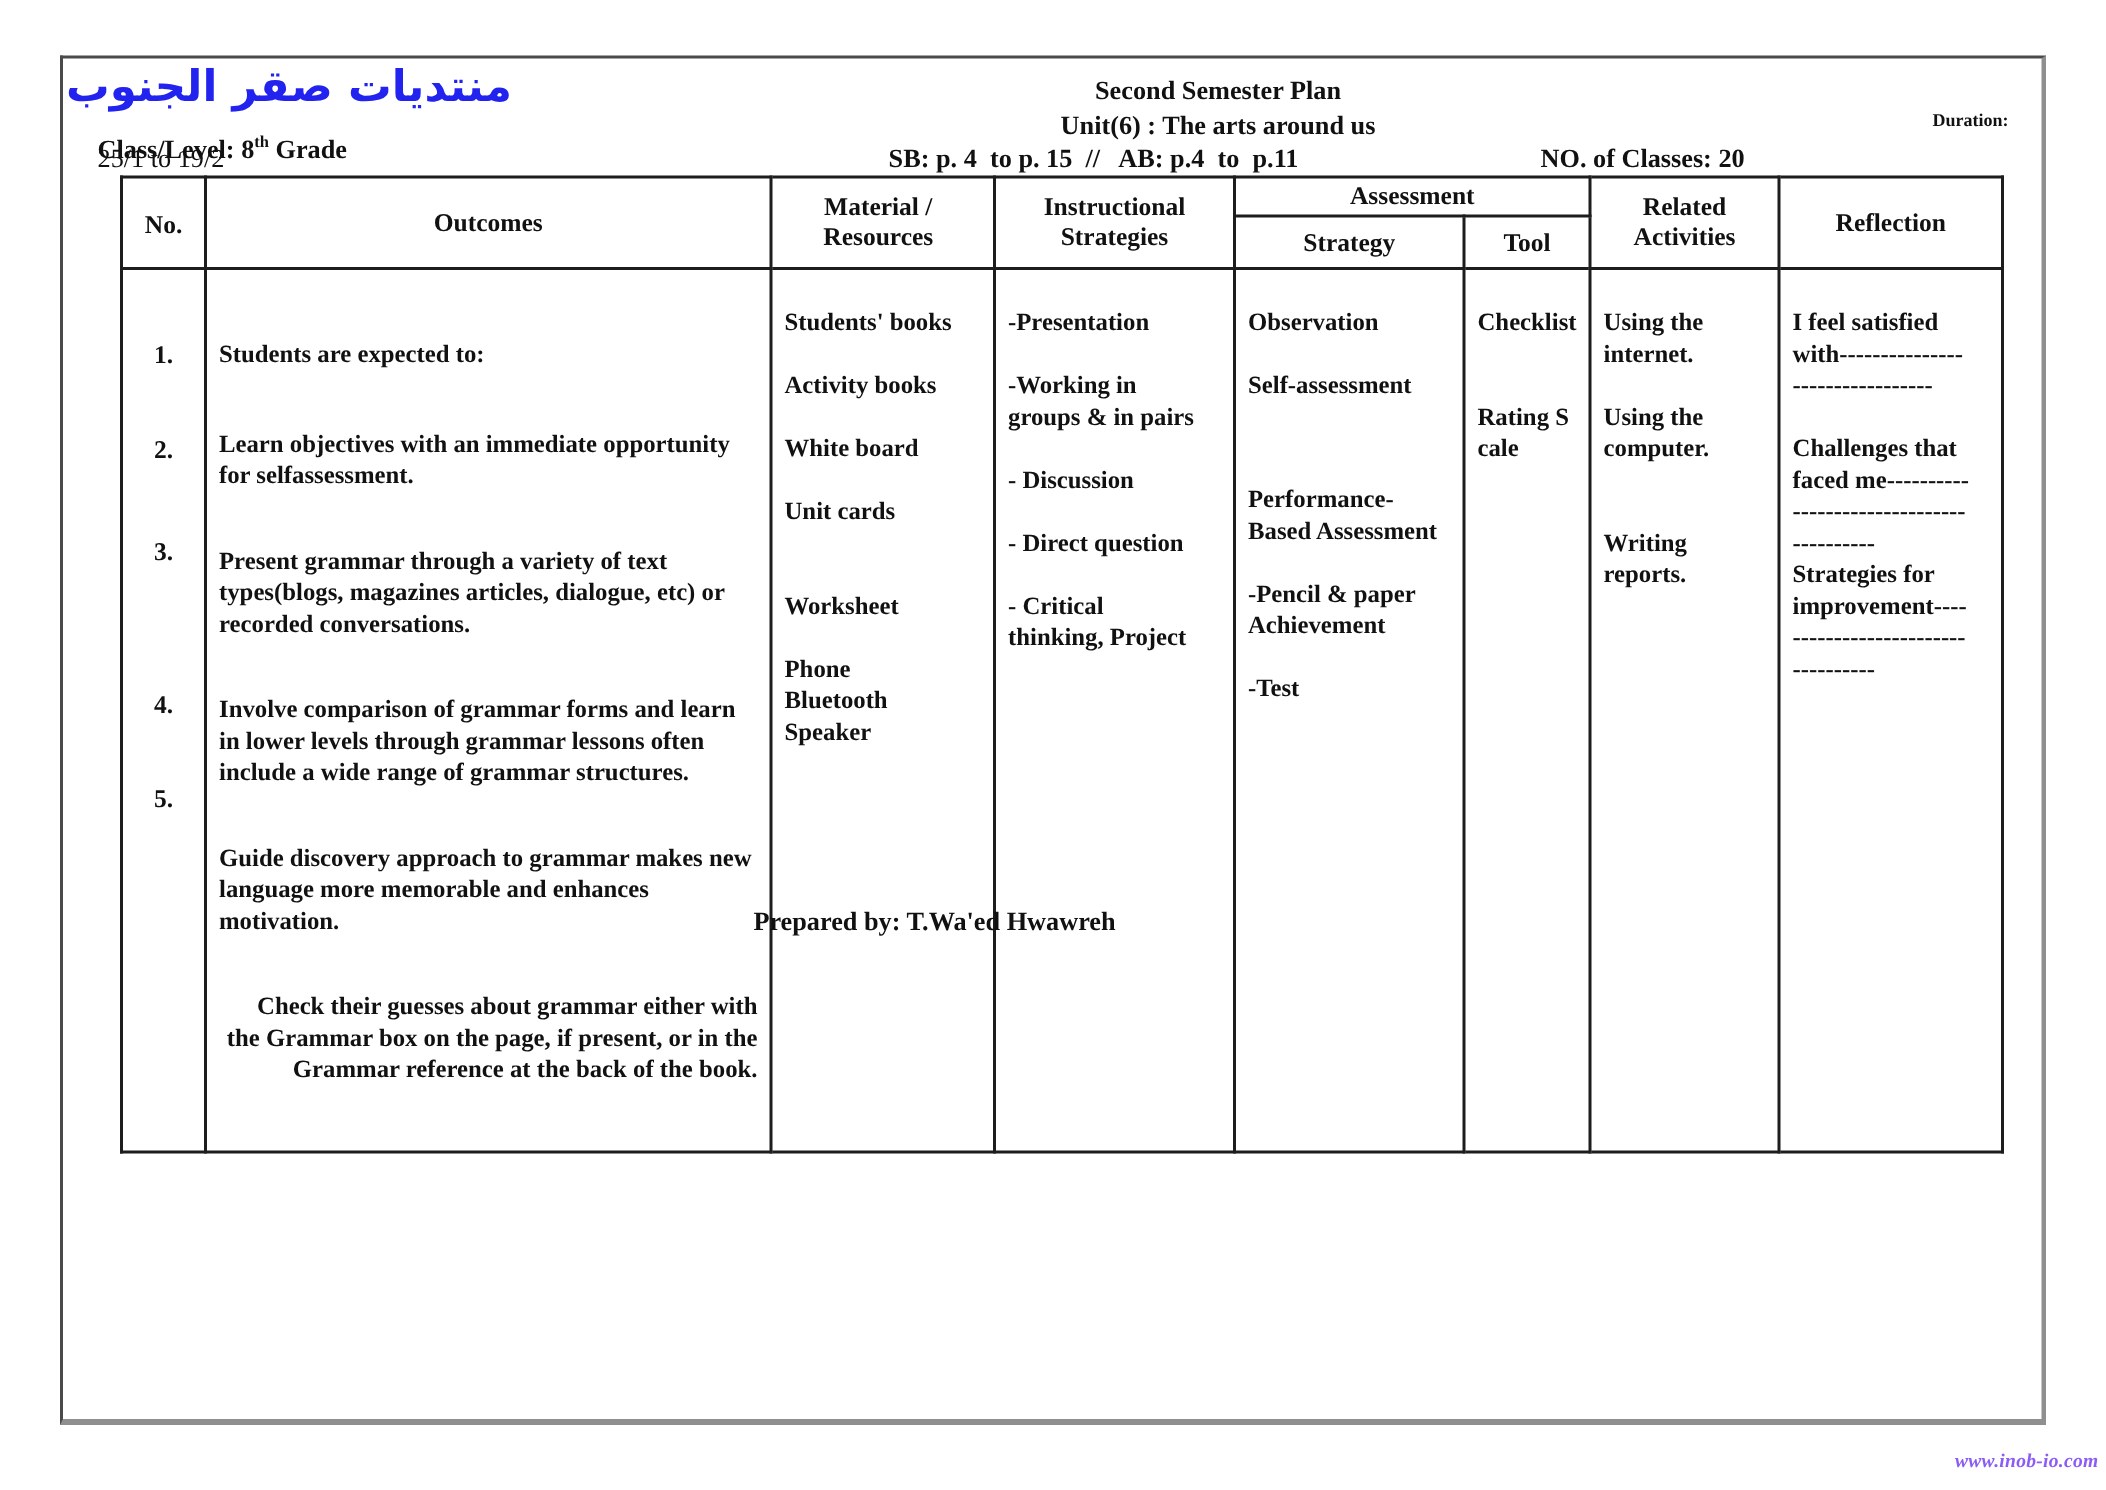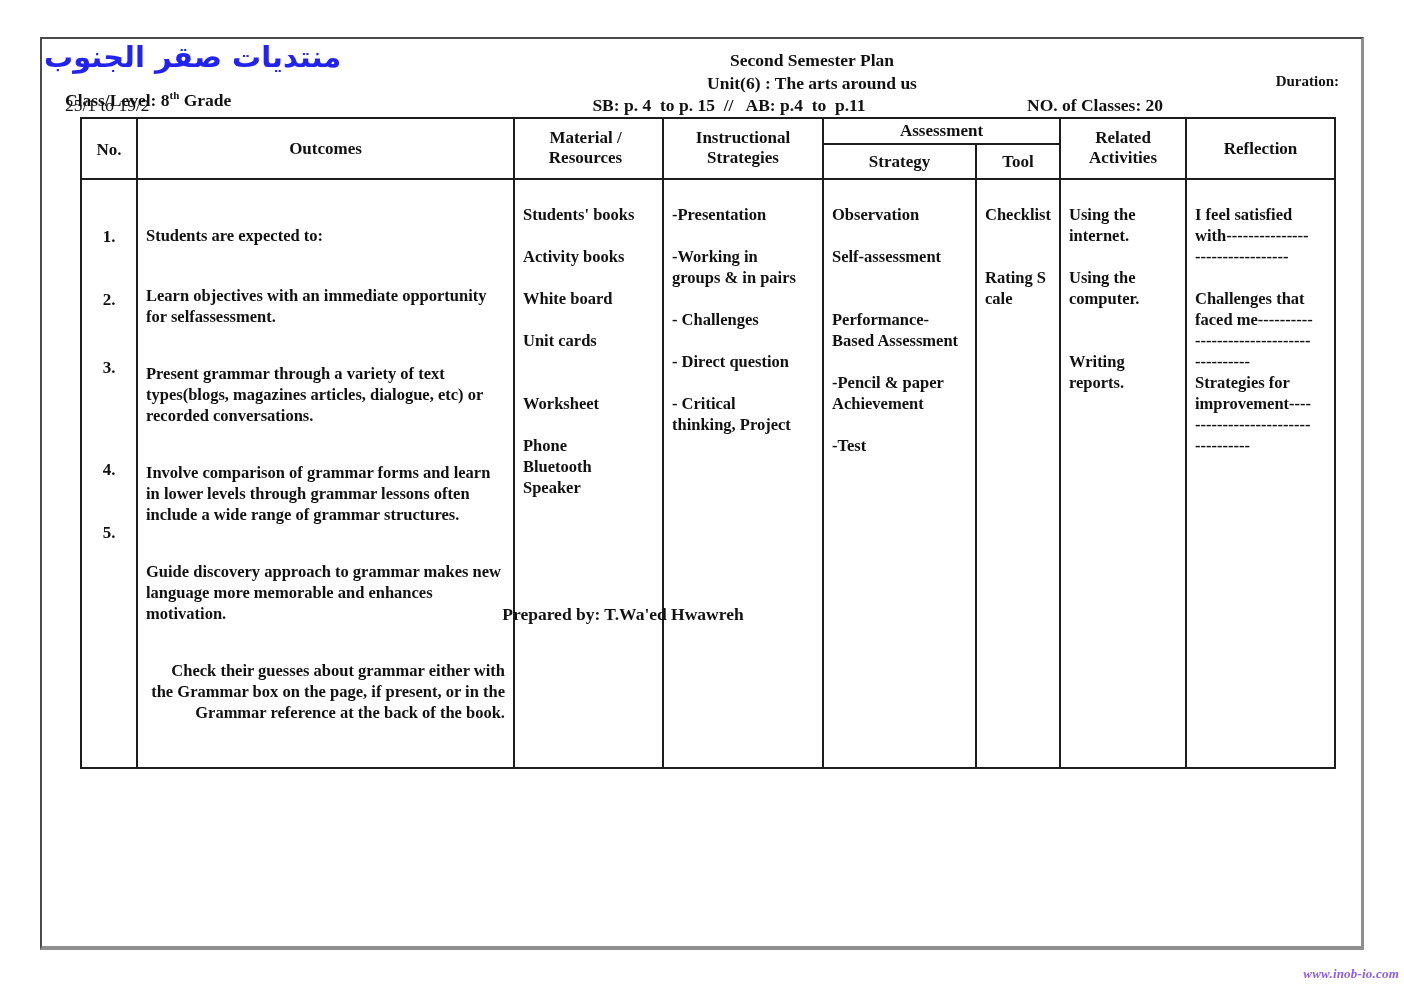--- a/index.html
+++ b/index.html
@@ -32,21 +32,21 @@
     line-height: 32px;
     white-space: nowrap;
   }
   .class-level { left: 23px; top: 50px; font-size: 17.5px; font-weight: bold; }
   .class-level sup { font-size: 11px; }
   .dates { left: 23px; top: 56px; font-size: 17.5px; font-weight: normal; }
   .plan-title { left: 0; top: 11px; width: 1540px; text-align: center; font-size: 17.5px; font-weight: bold; }
   .unit-line  { left: 0; top: 34px; width: 1540px; text-align: center; font-size: 17.5px; font-weight: bold; }
   .pages-line { left: 0; top: 56px; width: 1374px; text-align: center; font-size: 17.5px; font-weight: bold; white-space: pre; }
   .classes-count { left: 985px; top: 56px; font-size: 17.5px; font-weight: bold; white-space: nowrap; }
-  .duration { right: 22px; top: 34px; font-size: 15px; font-weight: bold; }
+  .duration { right: 22px; top: 34px; font-size: 12px; font-weight: bold; }
 
   
   table.plan {
     position: absolute;
     left: 38px; top: 78px;
     width: 1254px;
     border-collapse: collapse;
     table-layout: fixed;
   }
   table.plan th, table.plan td {
@@ -77,21 +77,21 @@
   td.no-cell .num { position: absolute; left: 0; width: 100%; text-align: center; font-size: 17px; }
   .num-1 { top: 46px; } .num-2 { top: 109px; } .num-3 { top: 177px; }
   .num-4 { top: 279px; } .num-5 { top: 342px; }
 
   td.outcomes-cell { padding: 7px 8px 8px 11px; white-space: normal; }
   td.outcomes-cell p { margin: 0 0 15px 0; }
   td.outcomes-cell p.intro { margin-bottom: 18px; }
   td.outcomes-cell p.align-right { text-align: right; }
 
   td.mat-cell .cell-item:nth-child(4) { margin-bottom: 42px; }
-  td.str-cell .cell-item:nth-child(2) { margin-bottom: 42px; }
+  td.str-cell .cell-item:nth-child(2) { margin-bottom: 55px; }
   td.tool-cell { padding-top: 44px; word-break: break-all; }
   td.tool-cell .cell-item { margin-bottom: 42px; }
   td.rel-cell .cell-item:nth-child(2) { margin-bottom: 42px; }
   td.ref-cell .cell-item { margin-bottom: 0; }
   td.ref-cell .cell-item:first-child { margin-bottom: 21px; }
 
   
   .prepared-by { left: 38px; top: 565px; width: 1086px; text-align: center; font-size: 17.5px; font-weight: bold; }
   .form-ref {
     right: 24px; top: 822px;
@@ -161,21 +161,21 @@
         <p>Learn objectives with an immediate opportunity for selfassessment.</p>
         <p>Present grammar through a variety of text types(blogs, magazines articles, dialogue, etc) or recorded conversations.</p>
         <p>Involve comparison of grammar forms and learn in lower levels through grammar lessons often include a wide range of grammar structures.</p>
         <p>Guide discovery approach to grammar makes new language more memorable and enhances motivation.</p>
         <p class="align-right">Check their guesses about grammar either with the Grammar box on the page, if present, or in the Grammar reference at the back of the book.</p>
       </td>
       <td class="mat-cell"><div class="cell-item">Students' books</div><div class="cell-item">Activity books</div><div class="cell-item">White board</div><div class="cell-item">Unit cards</div><div class="cell-item">Worksheet</div><div class="cell-item">Phone
 Bluetooth
 Speaker</div></td>
       <td class="ins-cell"><div class="cell-item">-Presentation</div><div class="cell-item">-Working in
-groups &amp; in pairs</div><div class="cell-item">- Challenges</div><div class="cell-item">- Direct question</div><div class="cell-item">- Critical
+groups &amp; in pairs</div><div class="cell-item">- Discussion</div><div class="cell-item">- Direct question</div><div class="cell-item">- Critical
 thinking, Project</div></td>
       <td class="str-cell"><div class="cell-item">Observation</div><div class="cell-item">Self-assessment</div><div class="cell-item">Performance-Based Assessment</div><div class="cell-item">-Pencil &amp; paper
 Achievement</div><div class="cell-item">-Test</div></td>
       <td class="tool-cell"><div class="cell-item">Checklist</div><div class="cell-item">Rating Scale</div></td>
       <td class="rel-cell"><div class="cell-item">Using the
 internet.</div><div class="cell-item">Using the
 computer.</div><div class="cell-item">Writing
 reports.</div></td>
       <td class="ref-cell"><div class="cell-item">I feel satisfied
 with---------------

